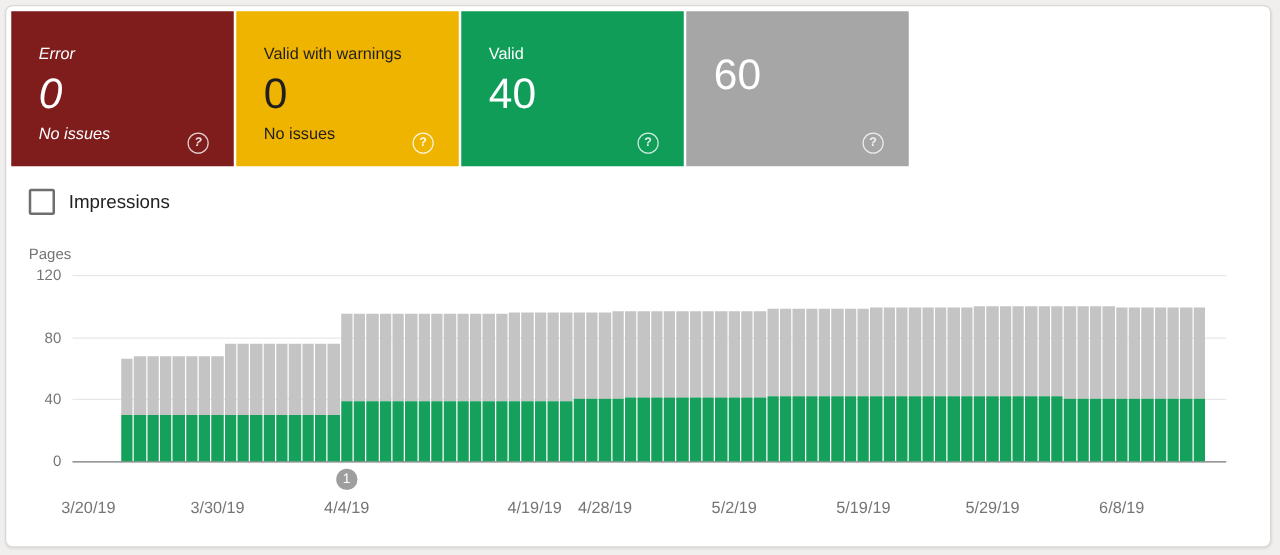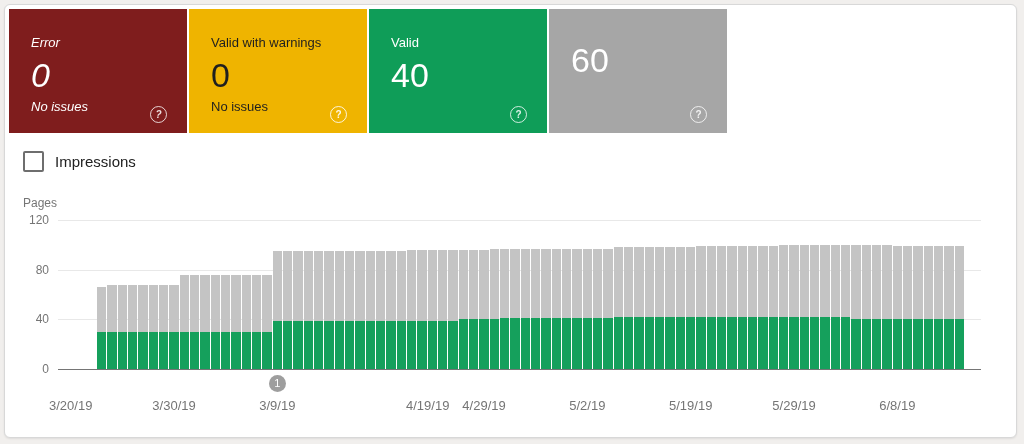--- a/index.html
+++ b/index.html
@@ -421,23 +421,23 @@
         <div class="bar" style="left: 939.331px; width: 9.4px; top: 241.075px; height: 122.925px;">
           <div class="seg" style="height: 73.2583px; background: rgb(196, 196, 196);"></div>
           <div class="seg" style="height: 49.6667px; background: rgb(21, 160, 92);"></div>
         </div>
         <div class="bar" style="left: 949.664px; width: 9.4px; top: 241.075px; height: 122.925px;">
           <div class="seg" style="height: 73.2583px; background: rgb(196, 196, 196);"></div>
           <div class="seg" style="height: 49.6667px; background: rgb(21, 160, 92);"></div>
         </div>
         <div class="xtick" style="left: 65.7001px; top: 393px;">3/20/19</div>
         <div class="xtick" style="left: 169.033px; top: 393px;">3/30/19</div>
-        <div class="xtick" style="left: 272.366px; top: 393px;">3/9/19</div>
+        <div class="xtick" style="left: 272.366px; top: 393px;">4/4/19</div>
         <div class="xtick" style="left: 375.699px; top: 393px; margin-left: 47px;">4/19/19</div>
-        <div class="xtick" style="left: 479.032px; top: 393px;">4/29/19</div>
+        <div class="xtick" style="left: 479.032px; top: 393px;">4/28/19</div>
         <div class="xtick" style="left: 582.365px; top: 393px;">5/2/19</div>
         <div class="xtick" style="left: 685.698px; top: 393px;">5/19/19</div>
         <div class="xtick" style="left: 789.031px; top: 393px;">5/29/19</div>
         <div class="xtick" style="left: 892.364px; top: 393px;">6/8/19</div>
         <div class="marker" style="left: 263.866px; top: 369.5px; background: rgb(158, 158, 158);">1</div>
       </div>
 
   </div>
 </div>
 

